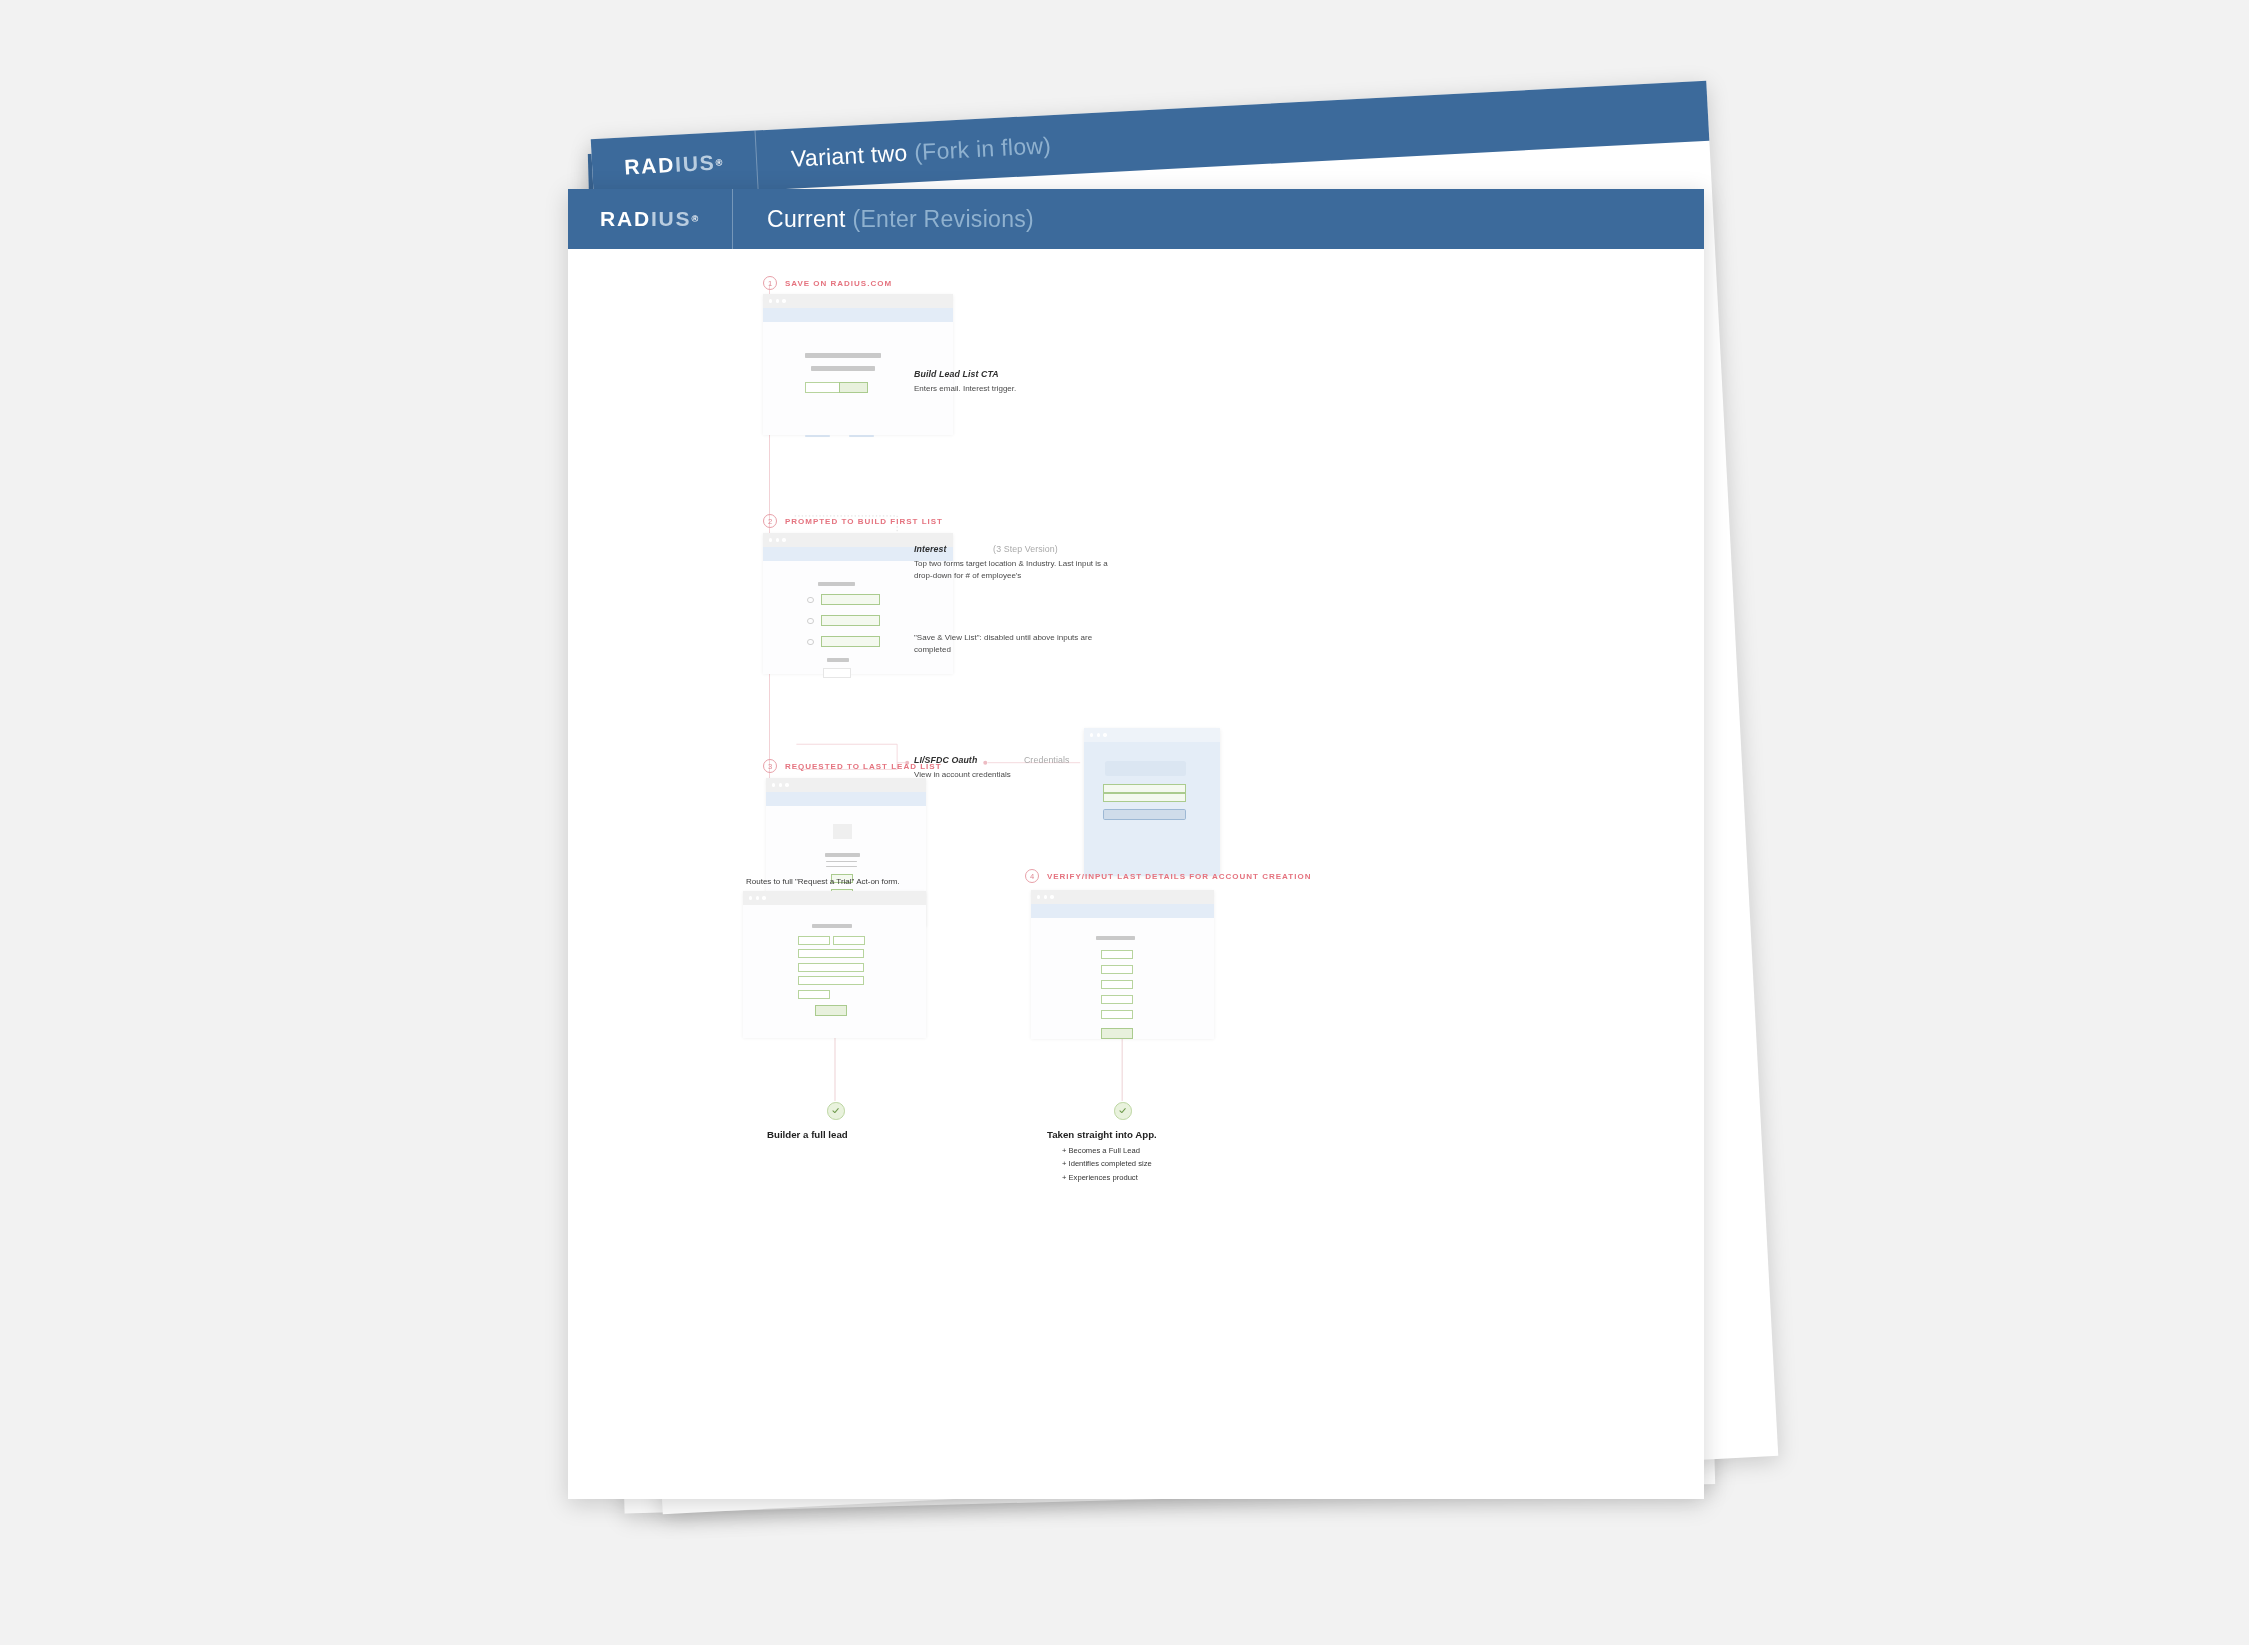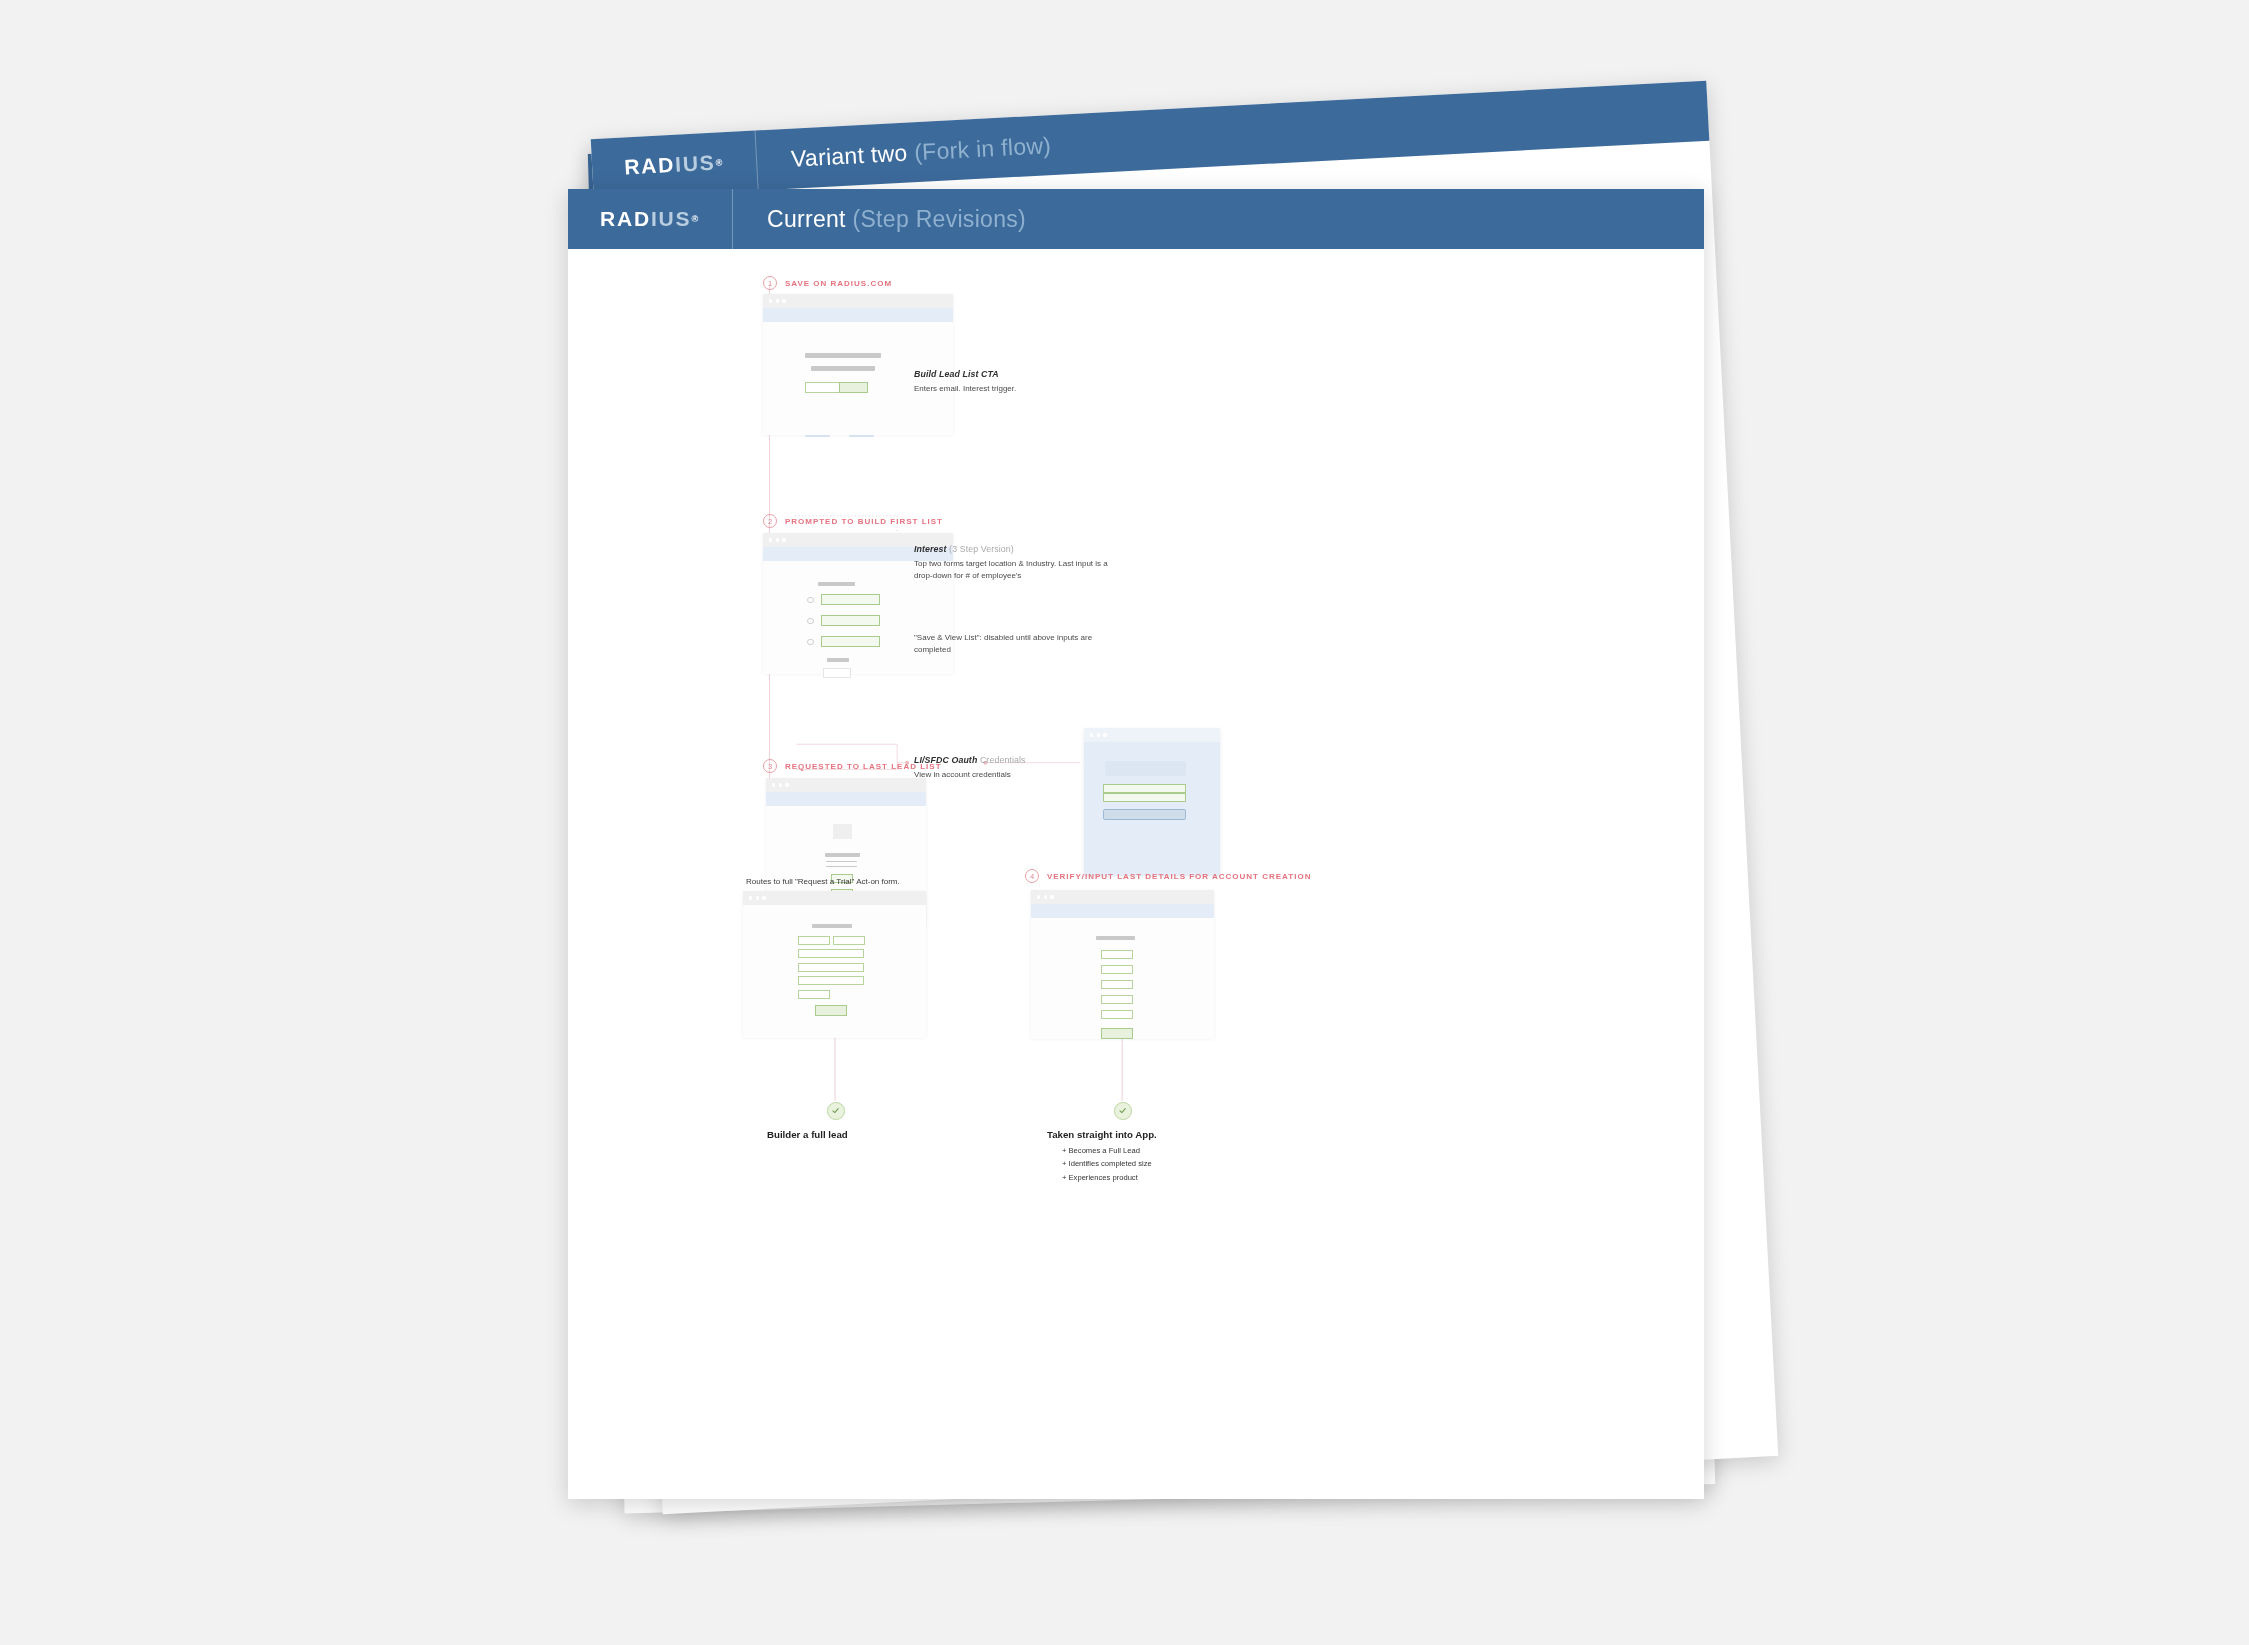--- a/index.html
+++ b/index.html
@@ -100,21 +100,21 @@
 
   
   .modal { position: absolute; background: #e4edf7; box-shadow: 0 0.8px 4.2px rgba(0,0,0,0.08); }
   .modal .bw-bar { background: #eef3f9; }
   .modal .bw-body { height: calc(100% - 14.3px); }
 
   
   .anno { position: absolute; }
   .anno-t { font-size: 8.8px; color: #2f2f2f; letter-spacing: 0.1px; line-height: 1.35; }
   .anno-t b { font-weight: bold; font-style: italic; }
-  .anno-t .muted { color: #a9a9a9; }
+  .anno-t .muted { color: #a9a9a9; padding-left: 44px; }
   .anno-d { font-size: 8px; color: #4a4a4a; line-height: 1.5; margin-top: 2.5px; }
   .note { position: absolute; font-size: 8px; color: #3a3a3a; white-space: nowrap; }
 
   
   .check {
     position: absolute; width: 17.6px; height: 17.6px; border-radius: 50%;
     background: #e9f2dd; border: 0.8px solid #bcd6a1;
     display: flex; align-items: center; justify-content: center;
     color: #6f9a4d; font-size: 10px;
   }
@@ -152,21 +152,21 @@
 
   <div class="sheet" id="sheet1">
     <div class="sheet-hdr">
       <div class="hdr-logo">
         <span class="lg-a">RAD</span>
           <span class="lg-b">IUS</span>
           <span class="lg-r">®</span>
       </div>
       <div class="hdr-title">
         <span class="ht-main">Current</span>
-        <span class="ht-sub">(Step Revisions)</span>
+        <span class="ht-sub">(Enter Revisions)</span>
       </div>
     </div>
 
     <div id="canvas">
 
       <svg id="wires" viewBox="0 0 1353 1488" preserveAspectRatio="none">
 
         <path d="M240,42 L240,330" stroke="#f0c9ce" stroke-width="1" fill="none"></path>
         <path d="M240,330 L240,620" stroke="#f0c9ce" stroke-width="1" fill="none"></path>
         <path d="M240,620 L240,900" stroke="#f0c9ce" stroke-width="1" fill="none"></path>

